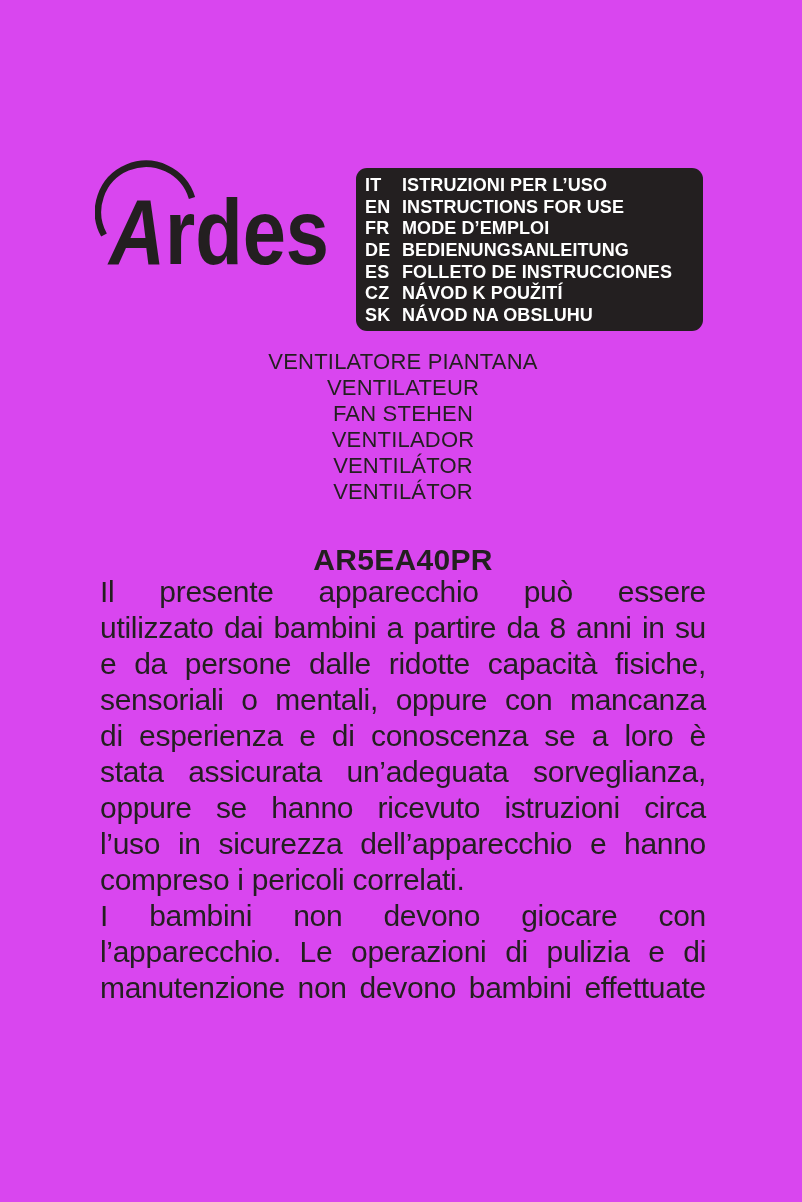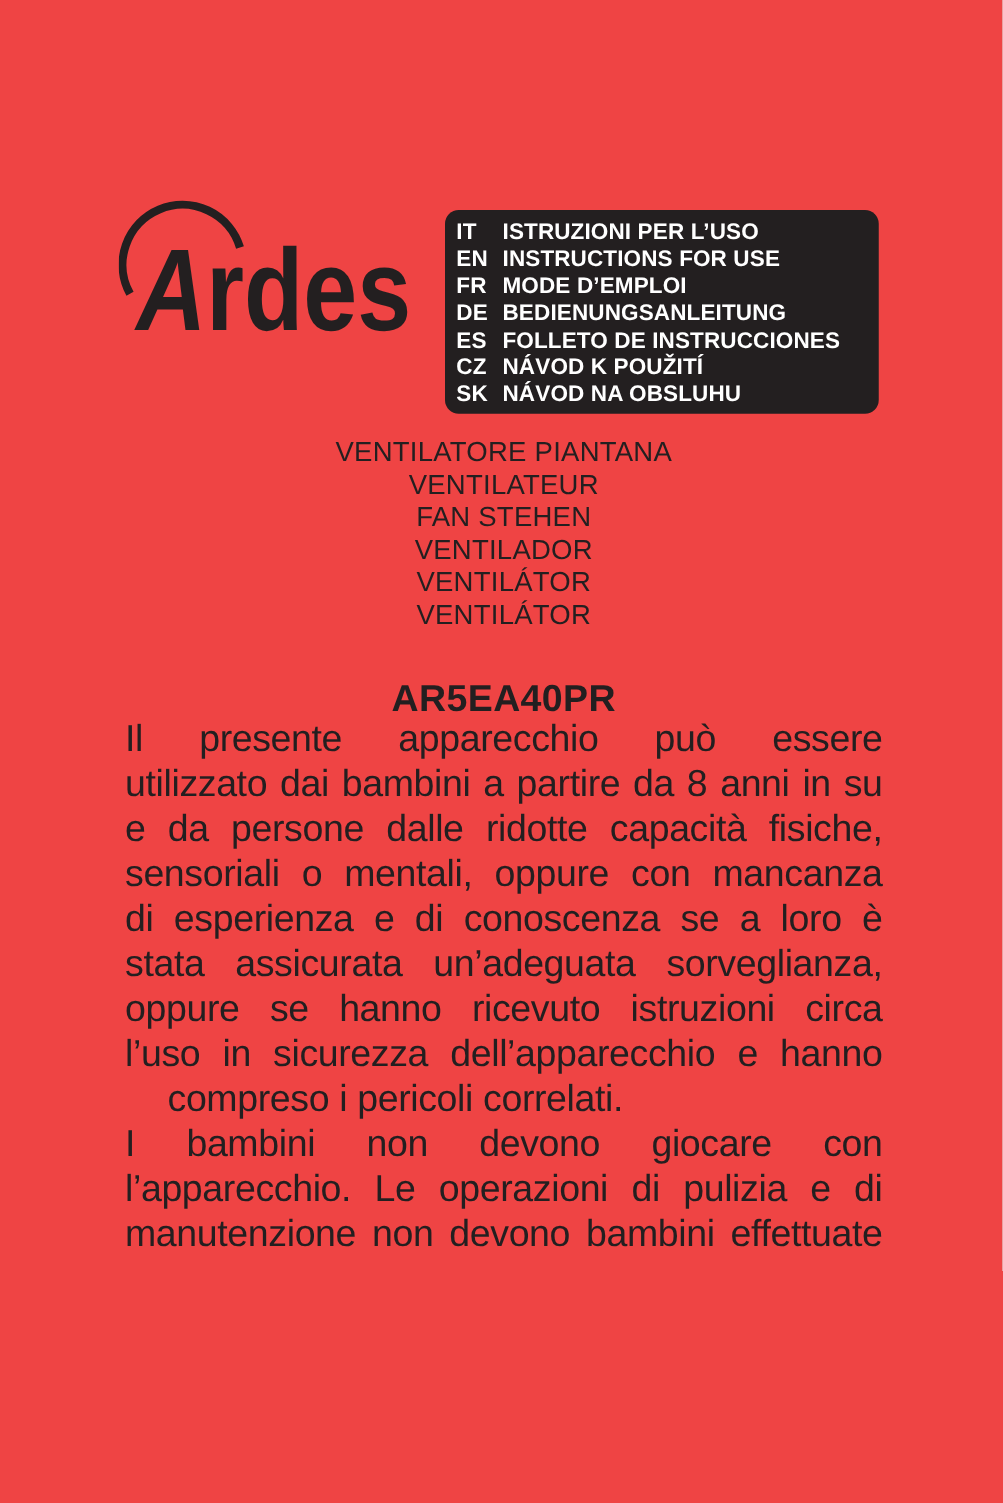--- a/index.html
+++ b/index.html
@@ -1,20 +1,20 @@
 <!DOCTYPE html>
 <html><head>
 <meta charset="utf-8">
 <style>
   html,body{margin:0;padding:0;background:#e8e8e8;}
   .page{
     position:relative;
     width:802px;height:1202px;
     margin:0 auto;
-    background:#ef4444;
+    background:#d946ef;
     font-family:"Liberation Sans", sans-serif;
     color:#231f20;
     overflow:hidden;
   }
   
   .logo{position:absolute;left:95px;top:158px;width:245px;height:125px;}
   
   .langbox{
     position:absolute;left:356px;top:168px;width:347px;height:163px;
     background:#231f20;color:#ffffff;
@@ -52,21 +52,20 @@
   }
   .bline{
     font-size:30px;line-height:36px;letter-spacing:-0.3px;
     text-align:justify;
     text-align-last:justify;
     white-space:normal;
   }
   .bline.pend{
     text-align:center;
     text-align-last:left;
-    margin-left:34px;
   }
 </style>
 </head>
 <body>
 
 <div class="page">
 
   <div class="logo">
     <svg width="245" height="125" viewBox="0 0 245 125">
       <path d="M 9 77 A 48 48 0 1 1 97 40" fill="none" stroke="#231f20" stroke-width="6.5" stroke-linecap="butt"></path>

